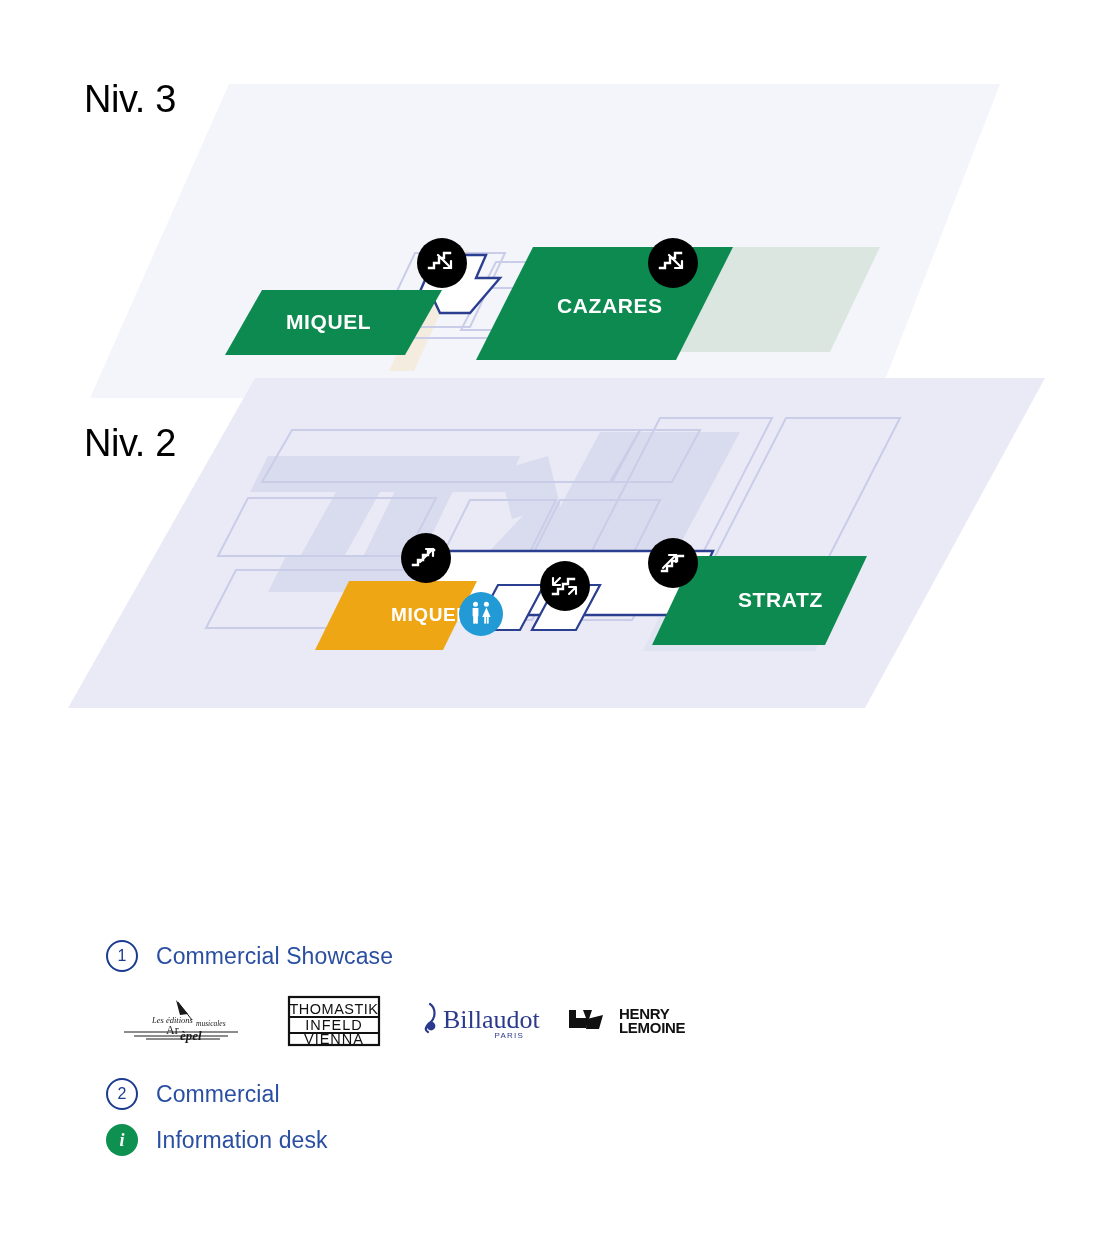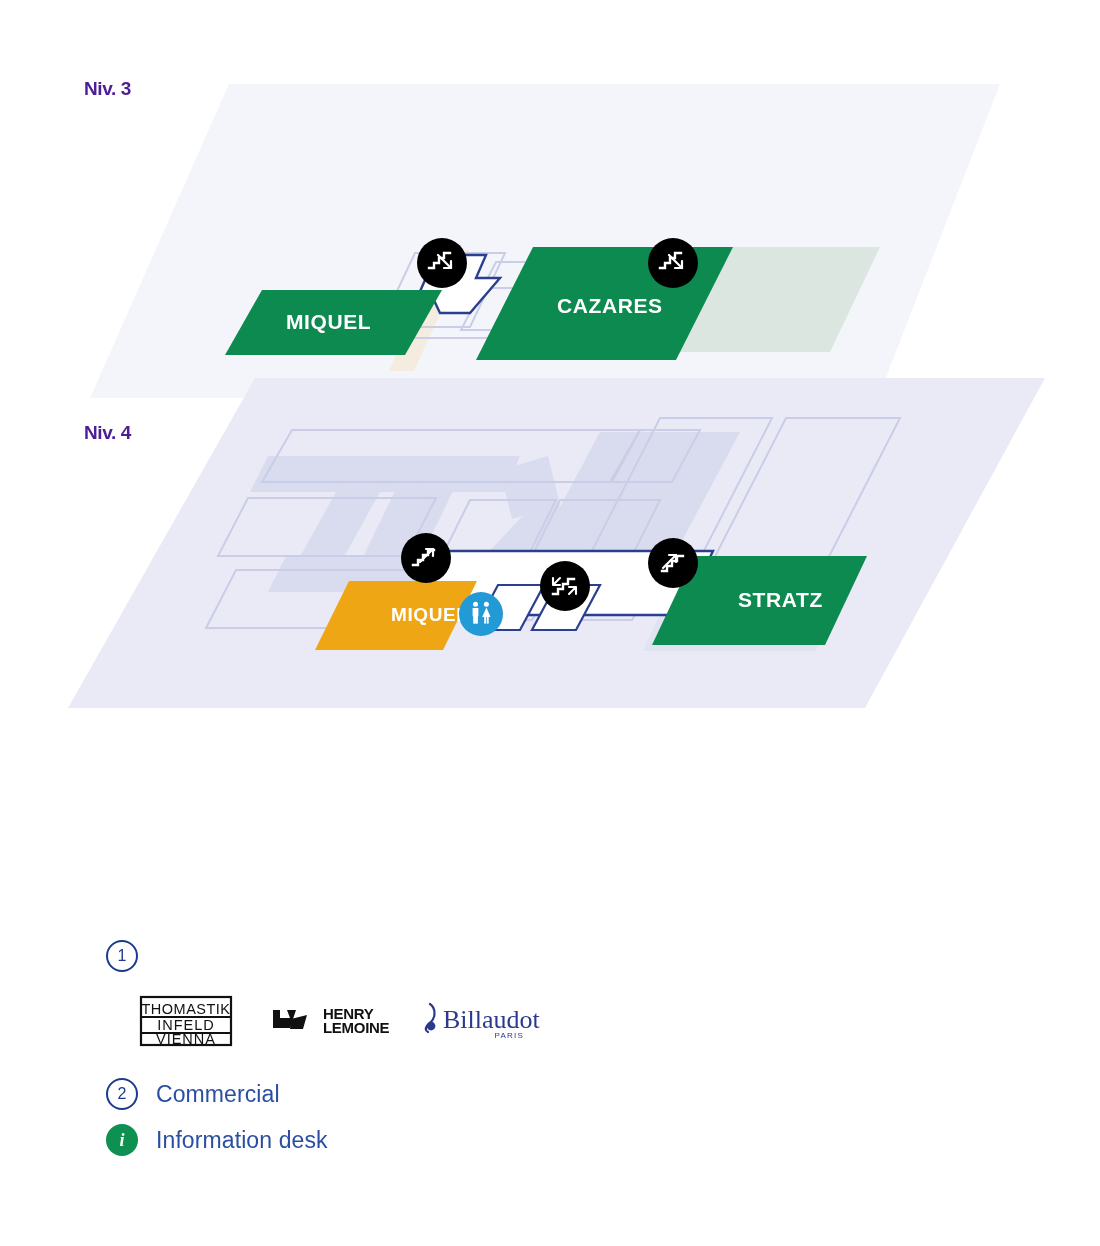--- a/index.html
+++ b/index.html
@@ -22,23 +22,23 @@
     position: absolute;
     left: 0; top: 0;
     width: 1100px;
     height: 760px;
   }
   #map-svg { display: block; width: 1100px; height: 760px; }
 
   
   .floor-label {
     position: absolute;
-    color: #4c1d95;
-    font-weight: 700;
-    font-size: 19px;
+    color: #000000;
+    font-weight: 400;
+    font-size: 38px;
     letter-spacing: -0.4px;
     font-family: "Liberation Sans", sans-serif;
     white-space: nowrap;
   }
   #floor-label-3 { left: 84px; top: 78px; }
   #floor-label-2 { left: 84px; top: 422px; }
 
   
   .booth-label {
     position: absolute;
@@ -211,21 +211,21 @@
       <path d="M 448 588 L 466 588 L 458 605 L 440 605 Z" fill="#ffffff" stroke="#2a3f8f" stroke-width="2.2"></path>
       <path d="M 498 585 L 544 585 L 520 630 L 474 630 Z" fill="#ffffff" stroke="#2a3f8f" stroke-width="2.2"></path>
       <path d="M 556 585 L 600 585 L 576 630 L 532 630 Z" fill="#ffffff" stroke="#2a3f8f" stroke-width="2.2"></path>
 
       <polygon points="349,581 477,581 443,650 315,650" fill="#efa614"></polygon>
 
       <polygon points="694,556 867,556 825,645 652,645" fill="#0c8a4f"></polygon>
     </svg>
 
     <div class="floor-label" id="floor-label-3">Niv. 3</div>
-    <div class="floor-label" id="floor-label-2">Niv. 4</div>
+    <div class="floor-label" id="floor-label-2">Niv. 2</div>
 
     <div class="booth-label" id="booth-label-stratz">MIQUEL</div>
     <div class="booth-label" id="booth-label-cazares">CAZARES</div>
     <div class="booth-label" id="booth-label-miquel">MIQUEL</div>
     <div class="booth-label" id="booth-label-vitez">STRATZ</div>
 
     <div class="poi poi-escalator" id="poi-esc-n3-left">
       <svg width="34" height="34" viewBox="0 0 34 34">
         <path d="M4 22 h5 v-5 h5 v-5 h5 v-5 h6" fill="none" stroke="#fff" stroke-width="2.4" stroke-linecap="square" stroke-linejoin="miter"></path>
         <path d="M13 9 L26 22" stroke="#fff" stroke-width="2.2" stroke-linecap="round"></path>
@@ -278,58 +278,74 @@
         <rect x="18.2" y="17.4" width="1.9" height="7.2" fill="#fff"></rect>
         <rect x="20.8" y="17.4" width="1.9" height="7.2" fill="#fff"></rect>
       </svg>
     </div>
   </div>
 
   <div id="legend">
 
     <div class="legend-row" id="legend-row-showcase">
       <div class="legend-badge outline">1</div>
+      <div class="legend-text">Commercial Showcase</div>
     </div>
 
     <div id="brand-strip">
 
+      <div class="brand-logo">
+        <svg width="140" height="58" viewBox="0 0 140 58">
+          <g fill="none" stroke="#1a1a1a" stroke-width="1">
+            <line x1="8" y1="40" x2="122" y2="40"></line>
+            <line x1="18" y1="44" x2="112" y2="44"></line>
+            <line x1="30" y1="47" x2="104" y2="47"></line>
+            <line x1="62" y1="10" x2="76" y2="28"></line>
+          </g>
+          <polygon points="60,8 72,22 64,23" fill="#1a1a1a"></polygon>
+          <text x="36" y="31" font-family="'Liberation Serif',serif" font-size="8.5" font-style="italic" fill="#1a1a1a">Les éditions</text>
+          <text x="80" y="34" font-family="'Liberation Serif',serif" font-size="7.5" font-style="italic" fill="#1a1a1a">musicales</text>
+          <text x="50" y="42" font-family="'Liberation Serif',serif" font-size="12" fill="#1a1a1a">Ar</text>
+          <text x="64" y="48" font-family="'Liberation Serif',serif" font-size="13" font-style="italic" font-weight="bold" fill="#1a1a1a">èpel</text>
+        </svg>
+      </div>
 
       <div class="brand-logo">
         <svg width="96" height="56" viewBox="0 0 96 56">
           <rect x="3" y="4" width="90" height="48" fill="none" stroke="#111" stroke-width="2.2"></rect>
           <text x="48" y="21" text-anchor="middle" font-family="'Liberation Sans',sans-serif" font-size="14.5" letter-spacing="0.5" fill="#111">THOMASTIK</text>
           <text x="48" y="37" text-anchor="middle" font-family="'Liberation Sans',sans-serif" font-size="14.5" letter-spacing="1" fill="#111">INFELD</text>
           <text x="48" y="51" text-anchor="middle" font-family="'Liberation Sans',sans-serif" font-size="14.5" letter-spacing="1" fill="#111">VIENNA</text>
           <g stroke="#111" stroke-width="2">
             <line x1="3" y1="24" x2="93" y2="24"></line>
             <line x1="3" y1="40" x2="93" y2="40"></line>
           </g>
         </svg>
       </div>
 
       <div class="brand-logo">
+        <svg width="132" height="50" viewBox="0 0 132 50">
+
+          <path d="M14 8 C20 12 20 22 14 27 C10 30 8 34 12 36" fill="none" stroke="#2b3a8c" stroke-width="2.2" stroke-linecap="round"></path>
+          <circle cx="15" cy="30" r="4.4" fill="#2b3a8c"></circle>
+          <text x="27" y="32" font-family="'Liberation Serif',serif" font-size="26" fill="#2b3a8c">Billaudot</text>
+          <text x="108" y="42" text-anchor="end" font-family="'Liberation Sans',sans-serif" font-size="8" letter-spacing="1.2" fill="#2b3a8c">PARIS</text>
+        </svg>
+      </div>
+
+      <div class="brand-logo">
         <svg width="130" height="44" viewBox="0 0 130 44">
 
           <path d="M4 11 h7 v8 h10 l-3 -8 h9 l-6 18 h-17 Z" fill="#111"></path>
           <path d="M22 20 l16 -4 l-4 14 l-13 0 Z" fill="#111"></path>
           <text x="54" y="20" font-family="'Liberation Sans',sans-serif" font-size="15" font-weight="bold" letter-spacing="-0.3" fill="#111">HENRY</text>
           <text x="54" y="34" font-family="'Liberation Sans',sans-serif" font-size="15" font-weight="bold" letter-spacing="-0.3" fill="#111">LEMOINE</text>
         </svg>
       </div>
 
-      <div class="brand-logo">
-        <svg width="132" height="50" viewBox="0 0 132 50">
-
-          <path d="M14 8 C20 12 20 22 14 27 C10 30 8 34 12 36" fill="none" stroke="#2b3a8c" stroke-width="2.2" stroke-linecap="round"></path>
-          <circle cx="15" cy="30" r="4.4" fill="#2b3a8c"></circle>
-          <text x="27" y="32" font-family="'Liberation Serif',serif" font-size="26" fill="#2b3a8c">Billaudot</text>
-          <text x="108" y="42" text-anchor="end" font-family="'Liberation Sans',sans-serif" font-size="8" letter-spacing="1.2" fill="#2b3a8c">PARIS</text>
-        </svg>
-      </div>
-
 
 
     </div>
 
     <div class="legend-row" id="legend-row-photocall">
       <div class="legend-badge outline">2</div>
       <div class="legend-text">Commercial</div>
     </div>
 
     <div class="legend-row" id="legend-row-info">

